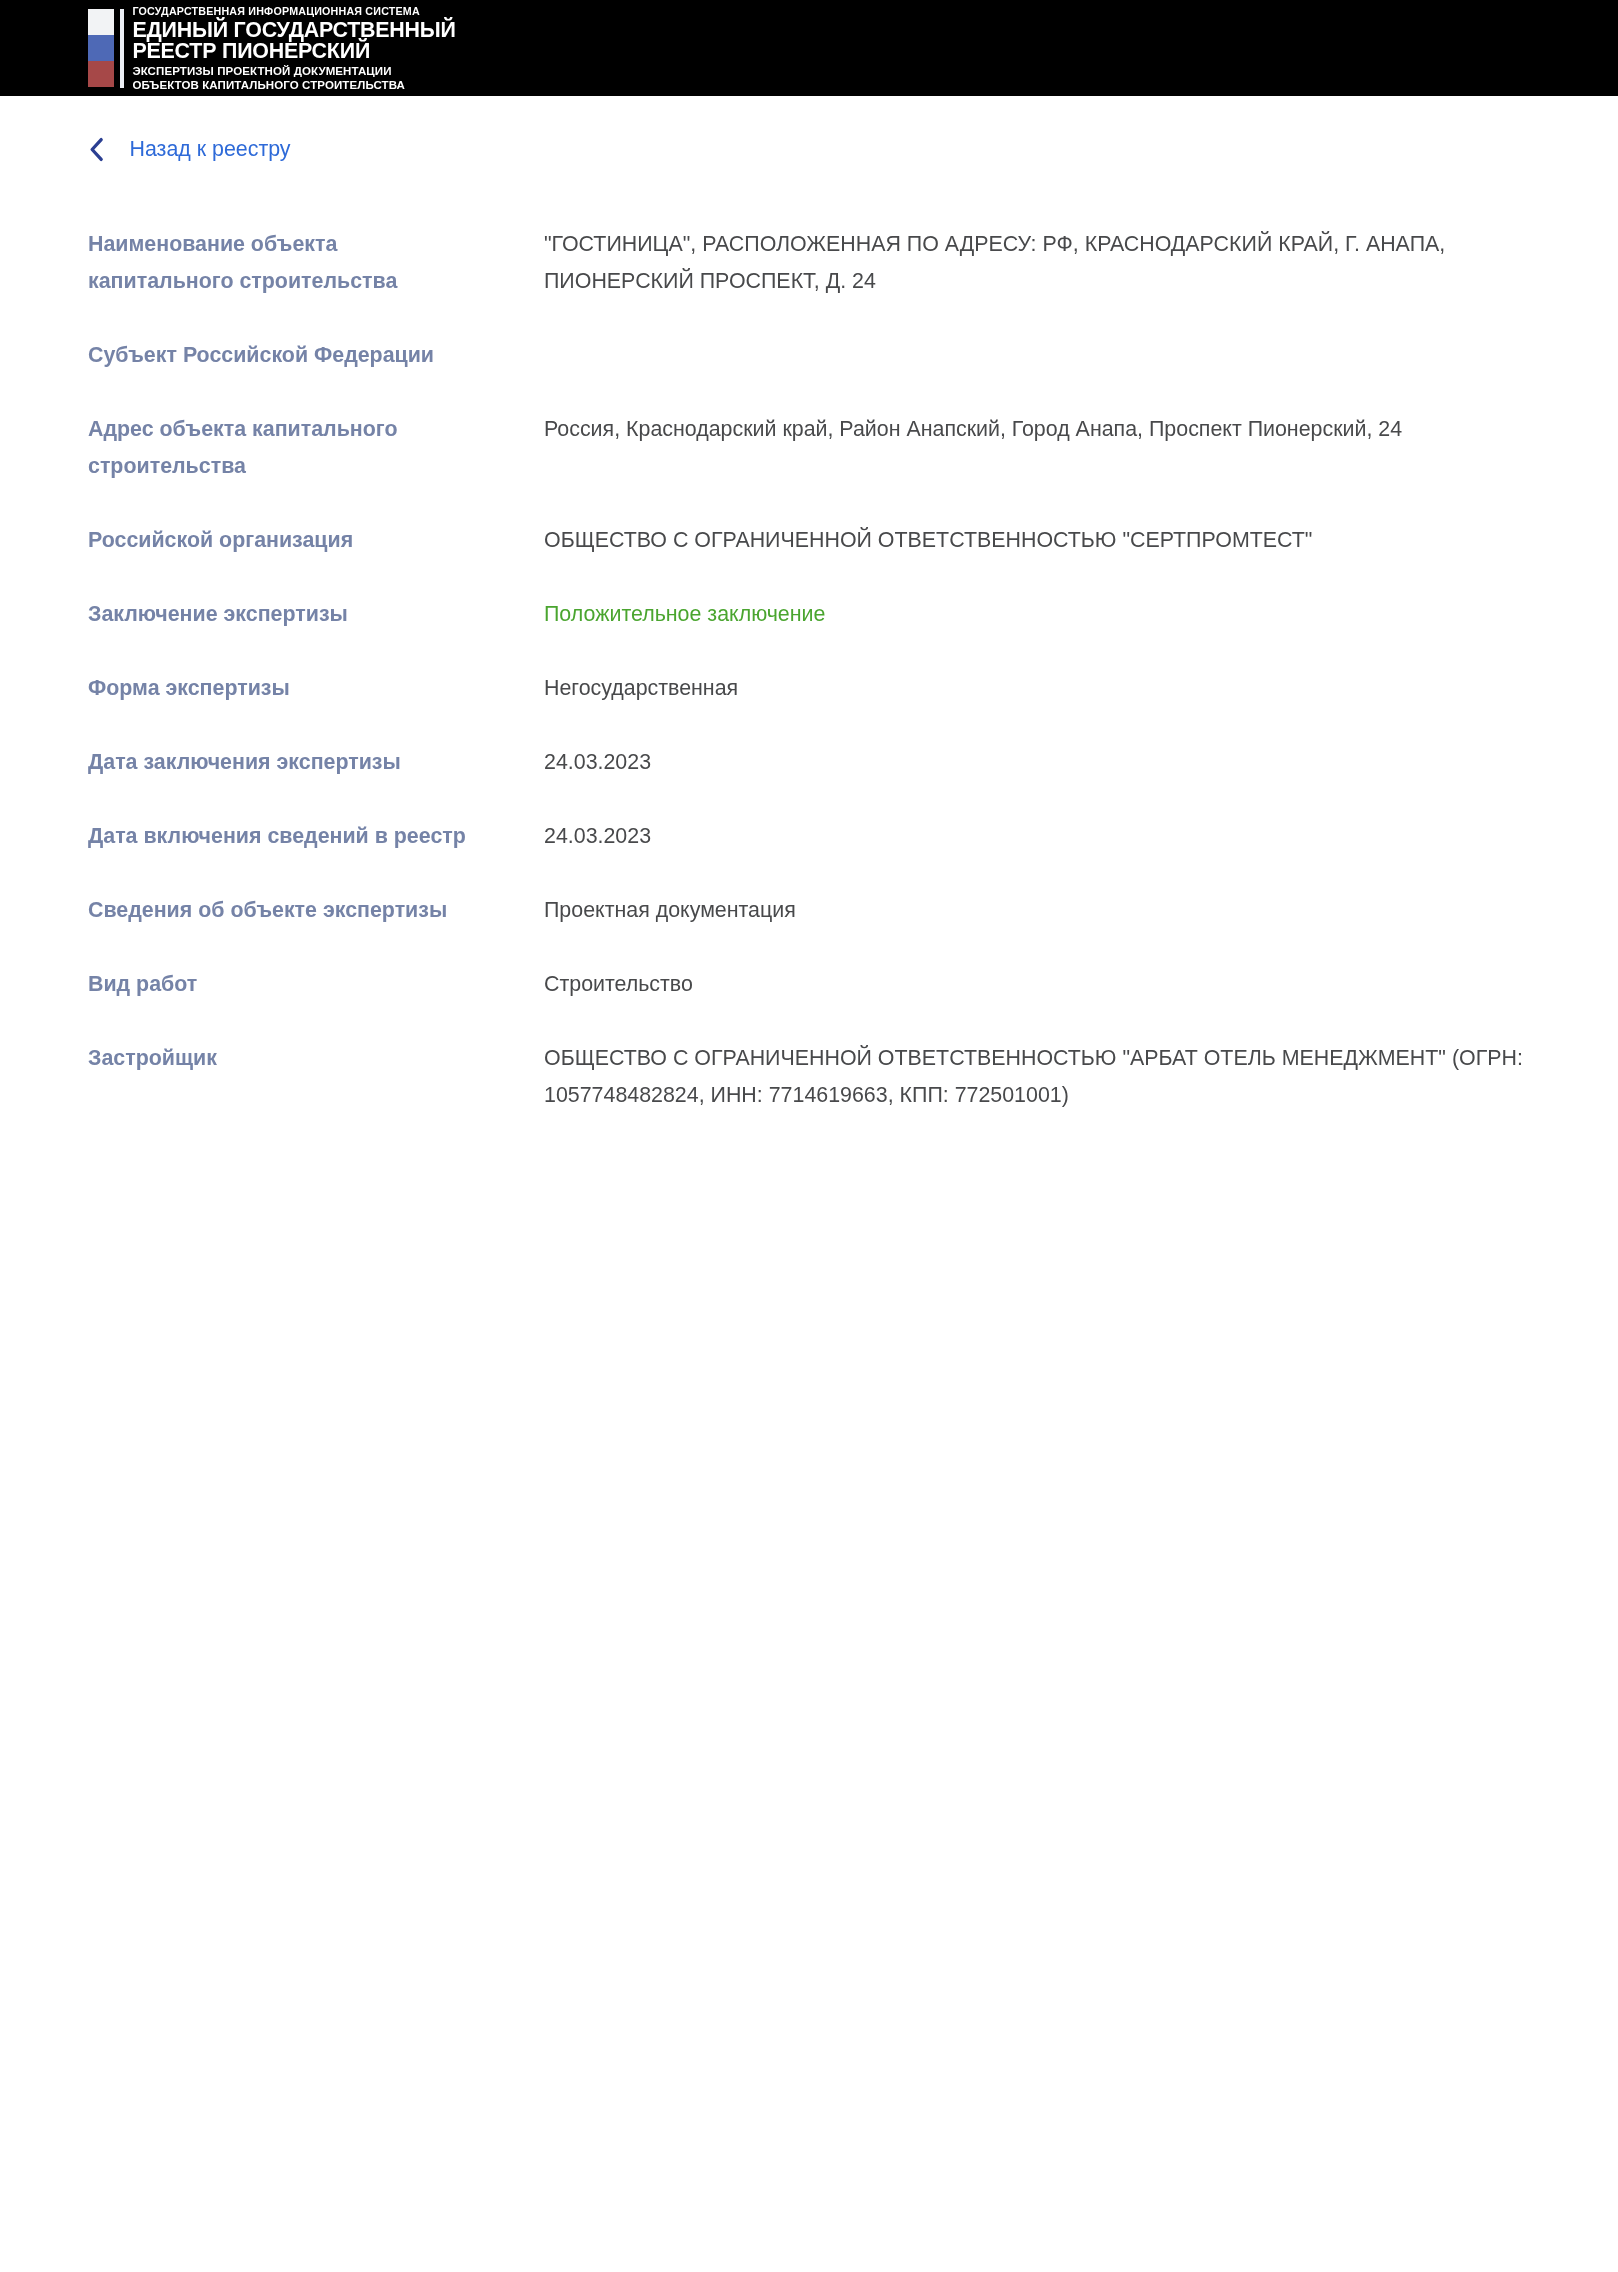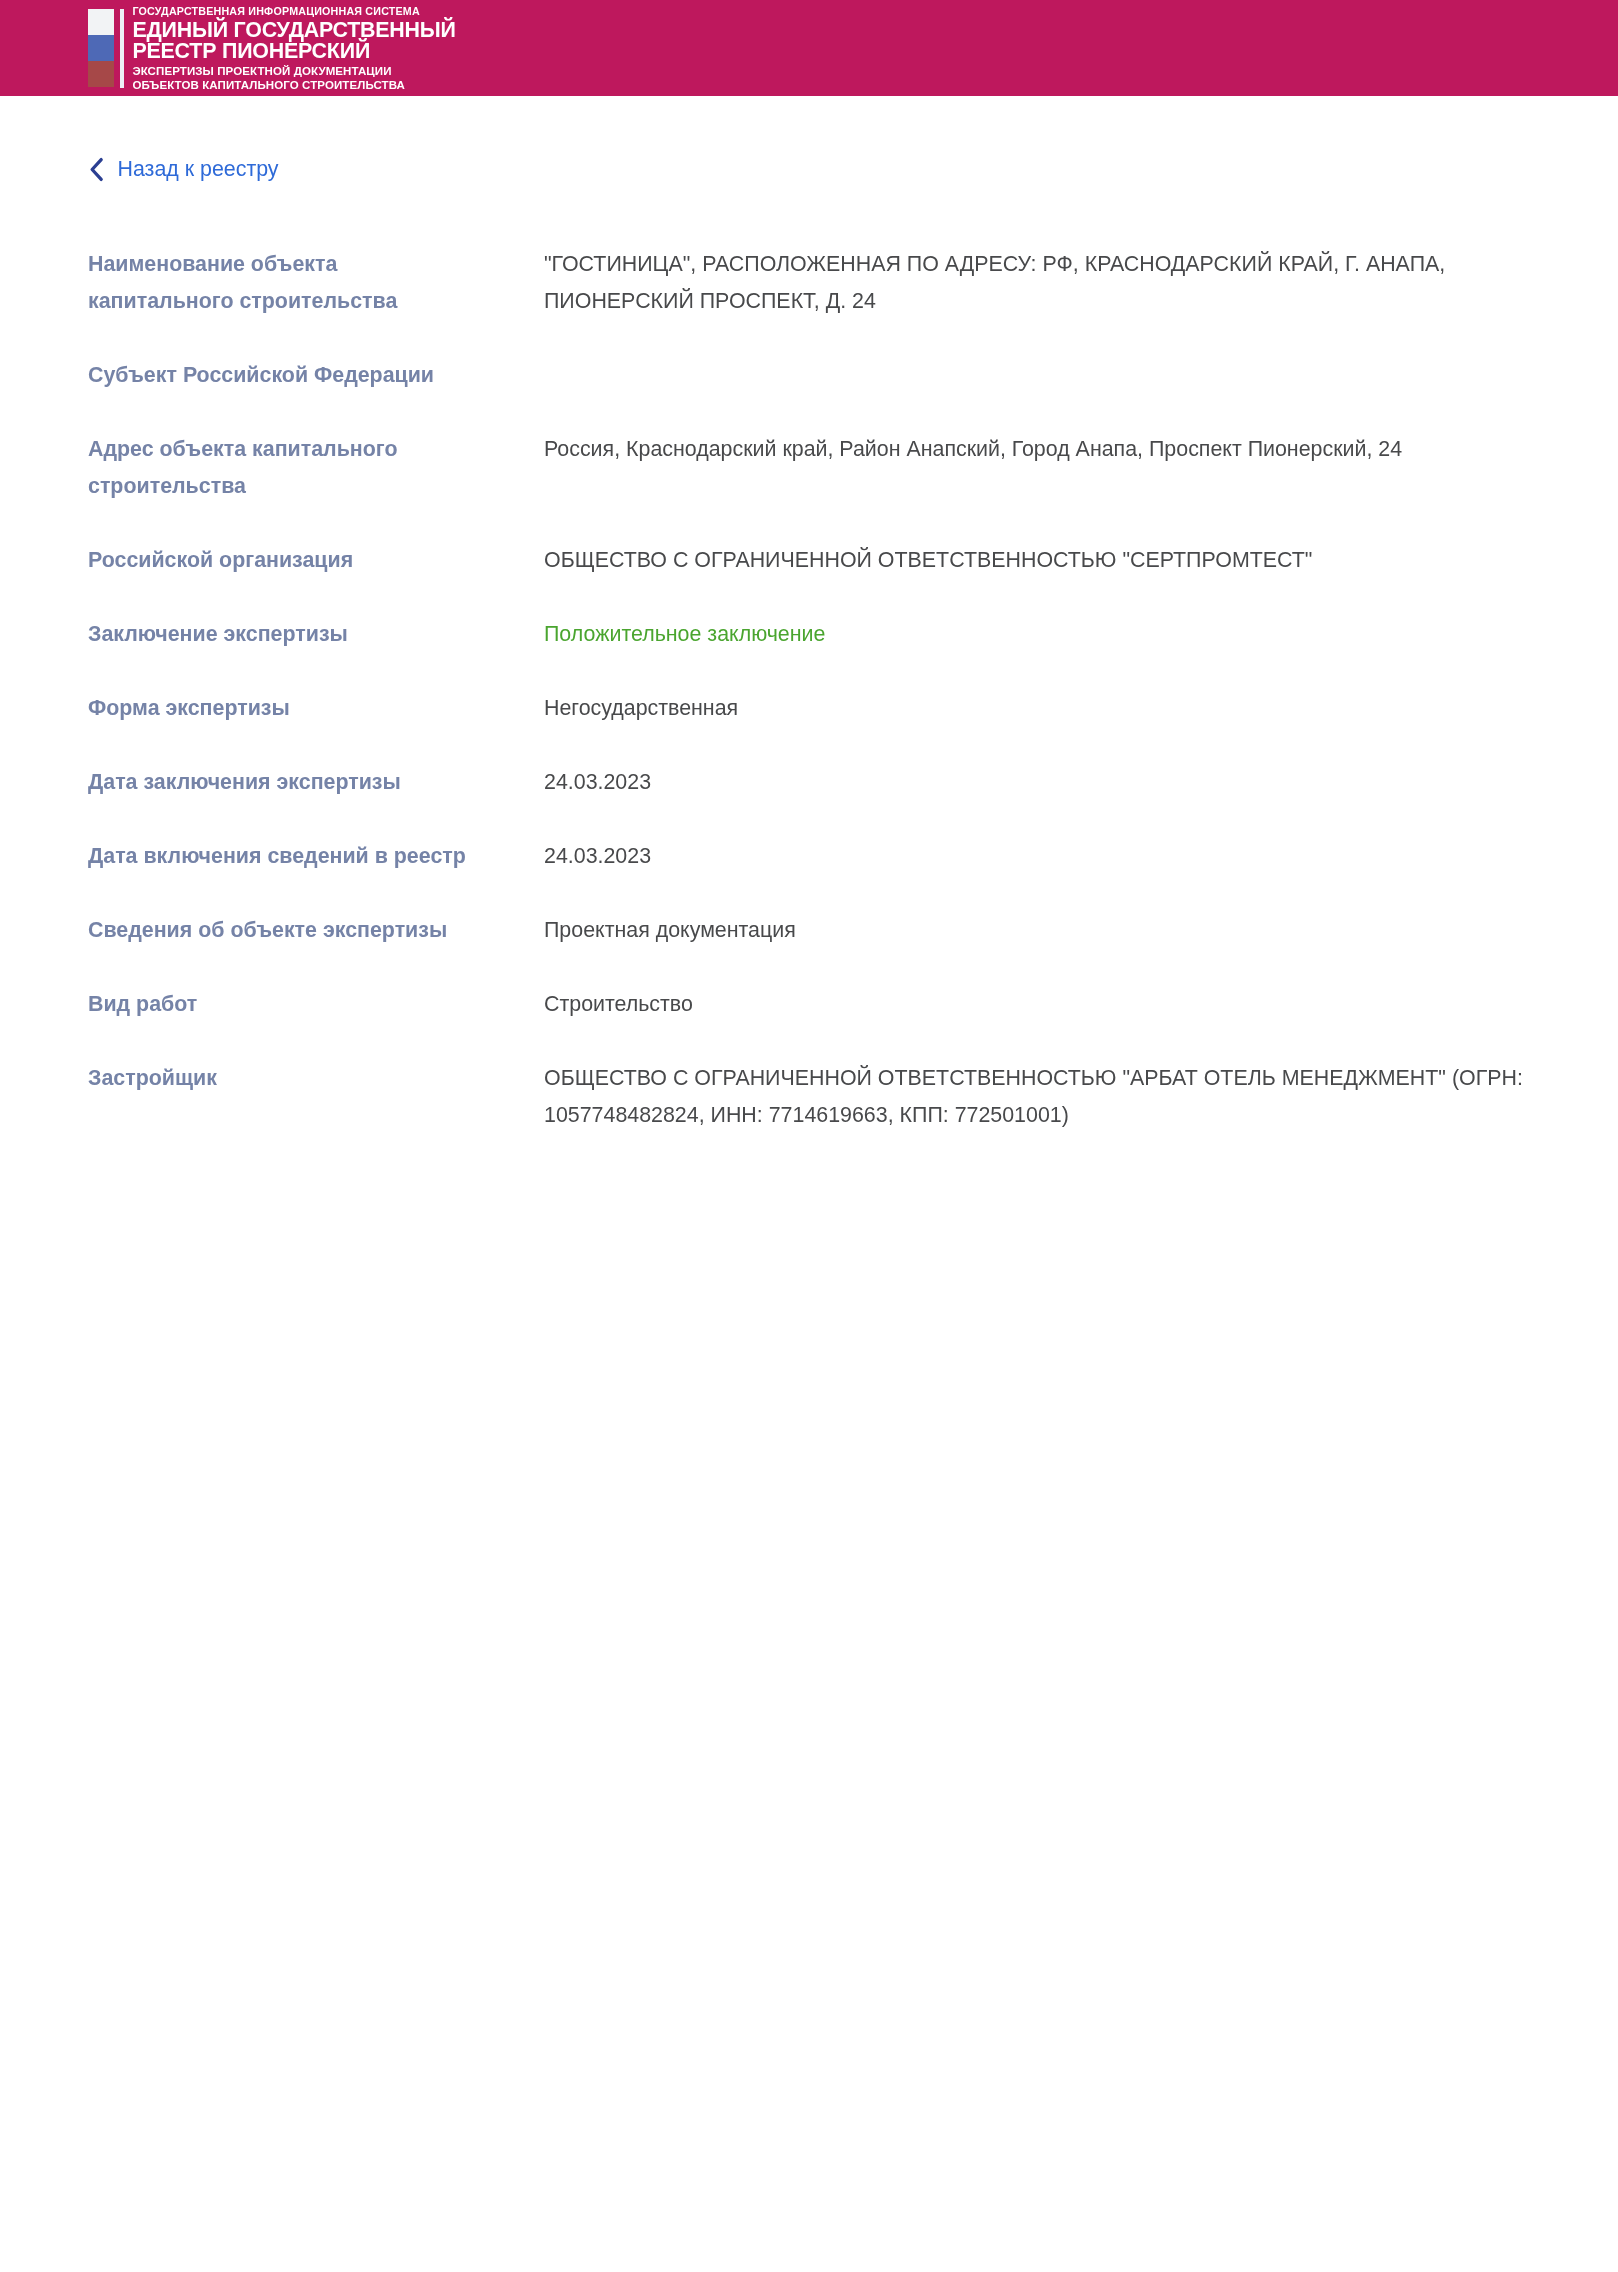--- a/index.html
+++ b/index.html
@@ -7,21 +7,21 @@
   body {
     width: 1619px;
     min-height: 2273px;
     font-family: "Liberation Sans", "DejaVu Sans", sans-serif;
     color: #48494b;
   }
 
   
   .site-header {
     height: 96px;
-    background: #be185d;
+    background: #000000;
     display: flex;
     align-items: center;
     padding-left: 88px;
   }
   .logo { display: flex; align-items: center; height: 79px; }
   .logo-flag { width: 25.5px; height: 79px; display: flex; flex-direction: column; }
   .logo-flag .stripe { flex: 1; }
   .stripe-white { background: #f2f3f5; }
   .stripe-blue  { background: #4e69b6; }
   .stripe-red   { background: #a64848; }
@@ -37,24 +37,24 @@
   }
   .logo-sub {
     font-size: 11.5px; font-weight: 700; letter-spacing: 0.1px;
     line-height: 10.3px; margin-top: 4.1px; white-space: nowrap;
   }
 
   
   .main { padding: 0 64px 0 88px; }
 
   .back-link {
-    margin-top: 61px;
+    margin-top: 41px;
     display: inline-flex;
     align-items: center;
-    gap: 13px;
+    gap: 25px;
     text-decoration: none;
     cursor: pointer;
   }
   .back-link .chevron { display: inline-flex; }
   .back-link .back-label {
     font-size: 21.4px;
     font-weight: 500;
     color: #2e6ad8;
     line-height: 25px;
   }

